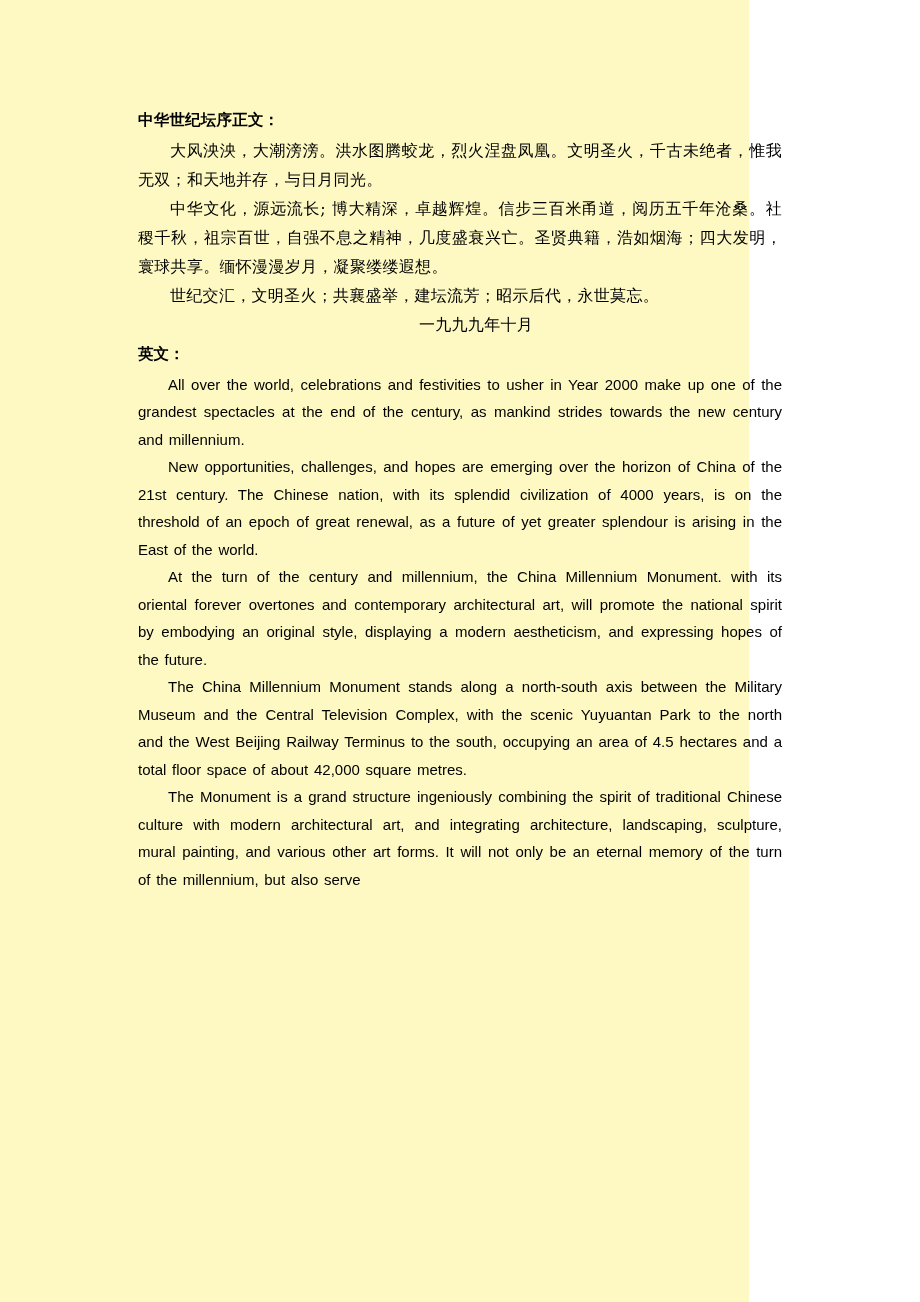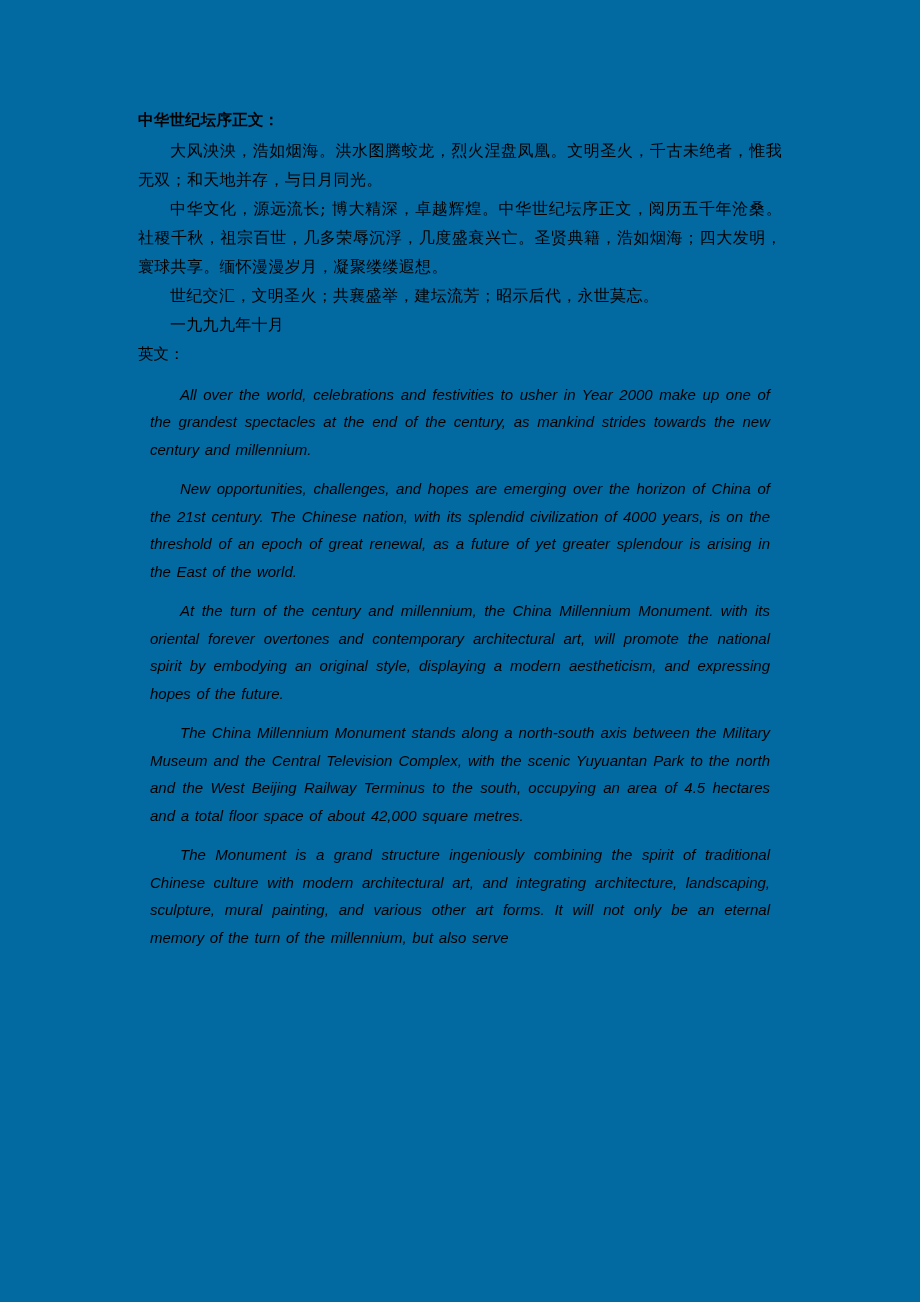--- a/index.html
+++ b/index.html
@@ -9,23 +9,23 @@
   }
   body {
     width: 920px;
     height: 1302px;
     font-family: "Liberation Serif", "DejaVu Serif", serif;
     color: #000000;
     overflow: hidden;
   }
   .page {
     position: relative;
-    width: 920px;
+    width: 749px;
     height: 1302px;
-    background: #0369a1;
+    background: #fef9c3;
     box-sizing: border-box;
     padding: 108px 112px 0 138px;
   }
   .doc-body {
     width: 644px;
   }
   .zh-heading {
     font-family: "DejaVu Sans", "Liberation Sans", sans-serif;
     font-size: 15.5px;
     font-weight: 600;
@@ -43,52 +43,52 @@
     text-indent: 2em;
     letter-spacing: 0.3px;
   }
   .zh-plain {
     font-family: "DejaVu Serif", "Liberation Serif", serif;
     font-size: 16px;
     line-height: 29px;
     margin: 0;
     text-indent: 2em;
     letter-spacing: 0.3px;
+    text-align: center;
   }
   .en-heading {
     font-family: "DejaVu Sans", "Liberation Sans", sans-serif;
     font-size: 15.5px;
-    font-weight: 400;
+    font-weight: 700;
     line-height: 1.8;
     margin: 2px 0 2px 0;
   }
   .en-para {
     font-family: "Liberation Sans", "DejaVu Sans", sans-serif;
-    font-style: italic;
     font-size: 15px;
     line-height: 27.5px;
-    margin: 12px;
+    margin: 0;
     text-align: justify;
     text-indent: 2em;
     word-spacing: 1.5px;
   }
   .en-para:last-child {
     text-align: justify;
   }
 </style>
 </head>
 <body>
 
 <div class="page">
   <div class="doc-body">
 
     <p class="zh-heading">中华世纪坛序正文：</p>
 
-    <p class="zh-para">大风泱泱，浩如烟海。洪水图腾蛟龙，烈火涅盘凤凰。文明圣火，千古未绝者，惟我无双；和天地并存，与日月同光。</p>
-    <p class="zh-para">中华文化，源远流长; 博大精深，卓越辉煌。中华世纪坛序正文，阅历五千年沧桑。社稷千秋，祖宗百世，几多荣辱沉浮，几度盛衰兴亡。圣贤典籍，浩如烟海；四大发明，寰球共享。缅怀漫漫岁月，凝聚缕缕遐想。</p>
+    <p class="zh-para">大风泱泱，大潮滂滂。洪水图腾蛟龙，烈火涅盘凤凰。文明圣火，千古未绝者，惟我无双；和天地并存，与日月同光。</p>
+    <p class="zh-para">中华文化，源远流长; 博大精深，卓越辉煌。信步三百米甬道，阅历五千年沧桑。社稷千秋，祖宗百世，自强不息之精神，几度盛衰兴亡。圣贤典籍，浩如烟海；四大发明，寰球共享。缅怀漫漫岁月，凝聚缕缕遐想。</p>
     <p class="zh-para">世纪交汇，文明圣火；共襄盛举，建坛流芳；昭示后代，永世莫忘。</p>
 
     <p class="zh-plain">一九九九年十月</p>
 
     <p class="en-heading">英文：</p>
 
     <p class="en-para">All over the world, celebrations and festivities to usher in Year 2000 make up one of the grandest spectacles at the end of the century, as mankind strides towards the new century and millennium.</p>
     <p class="en-para">New opportunities, challenges, and hopes are emerging over the horizon of China of the 21st century. The Chinese nation, with its splendid civilization of 4000 years, is on the threshold of an epoch of great renewal, as a future of yet greater splendour is arising in the East of the world.</p>
     <p class="en-para">At the turn of the century and millennium, the China Millennium Monument. with its oriental forever overtones and contemporary architectural art, will promote the national spirit by embodying an original style, displaying a modern aestheticism, and expressing hopes of the future.</p>
     <p class="en-para">The China Millennium Monument stands along a north-south axis between the Military Museum and the Central Television Complex, with the scenic Yuyuantan Park to the north and the West Beijing Railway Terminus to the south, occupying an area of 4.5 hectares and a total floor space of about 42,000 square metres.</p>

